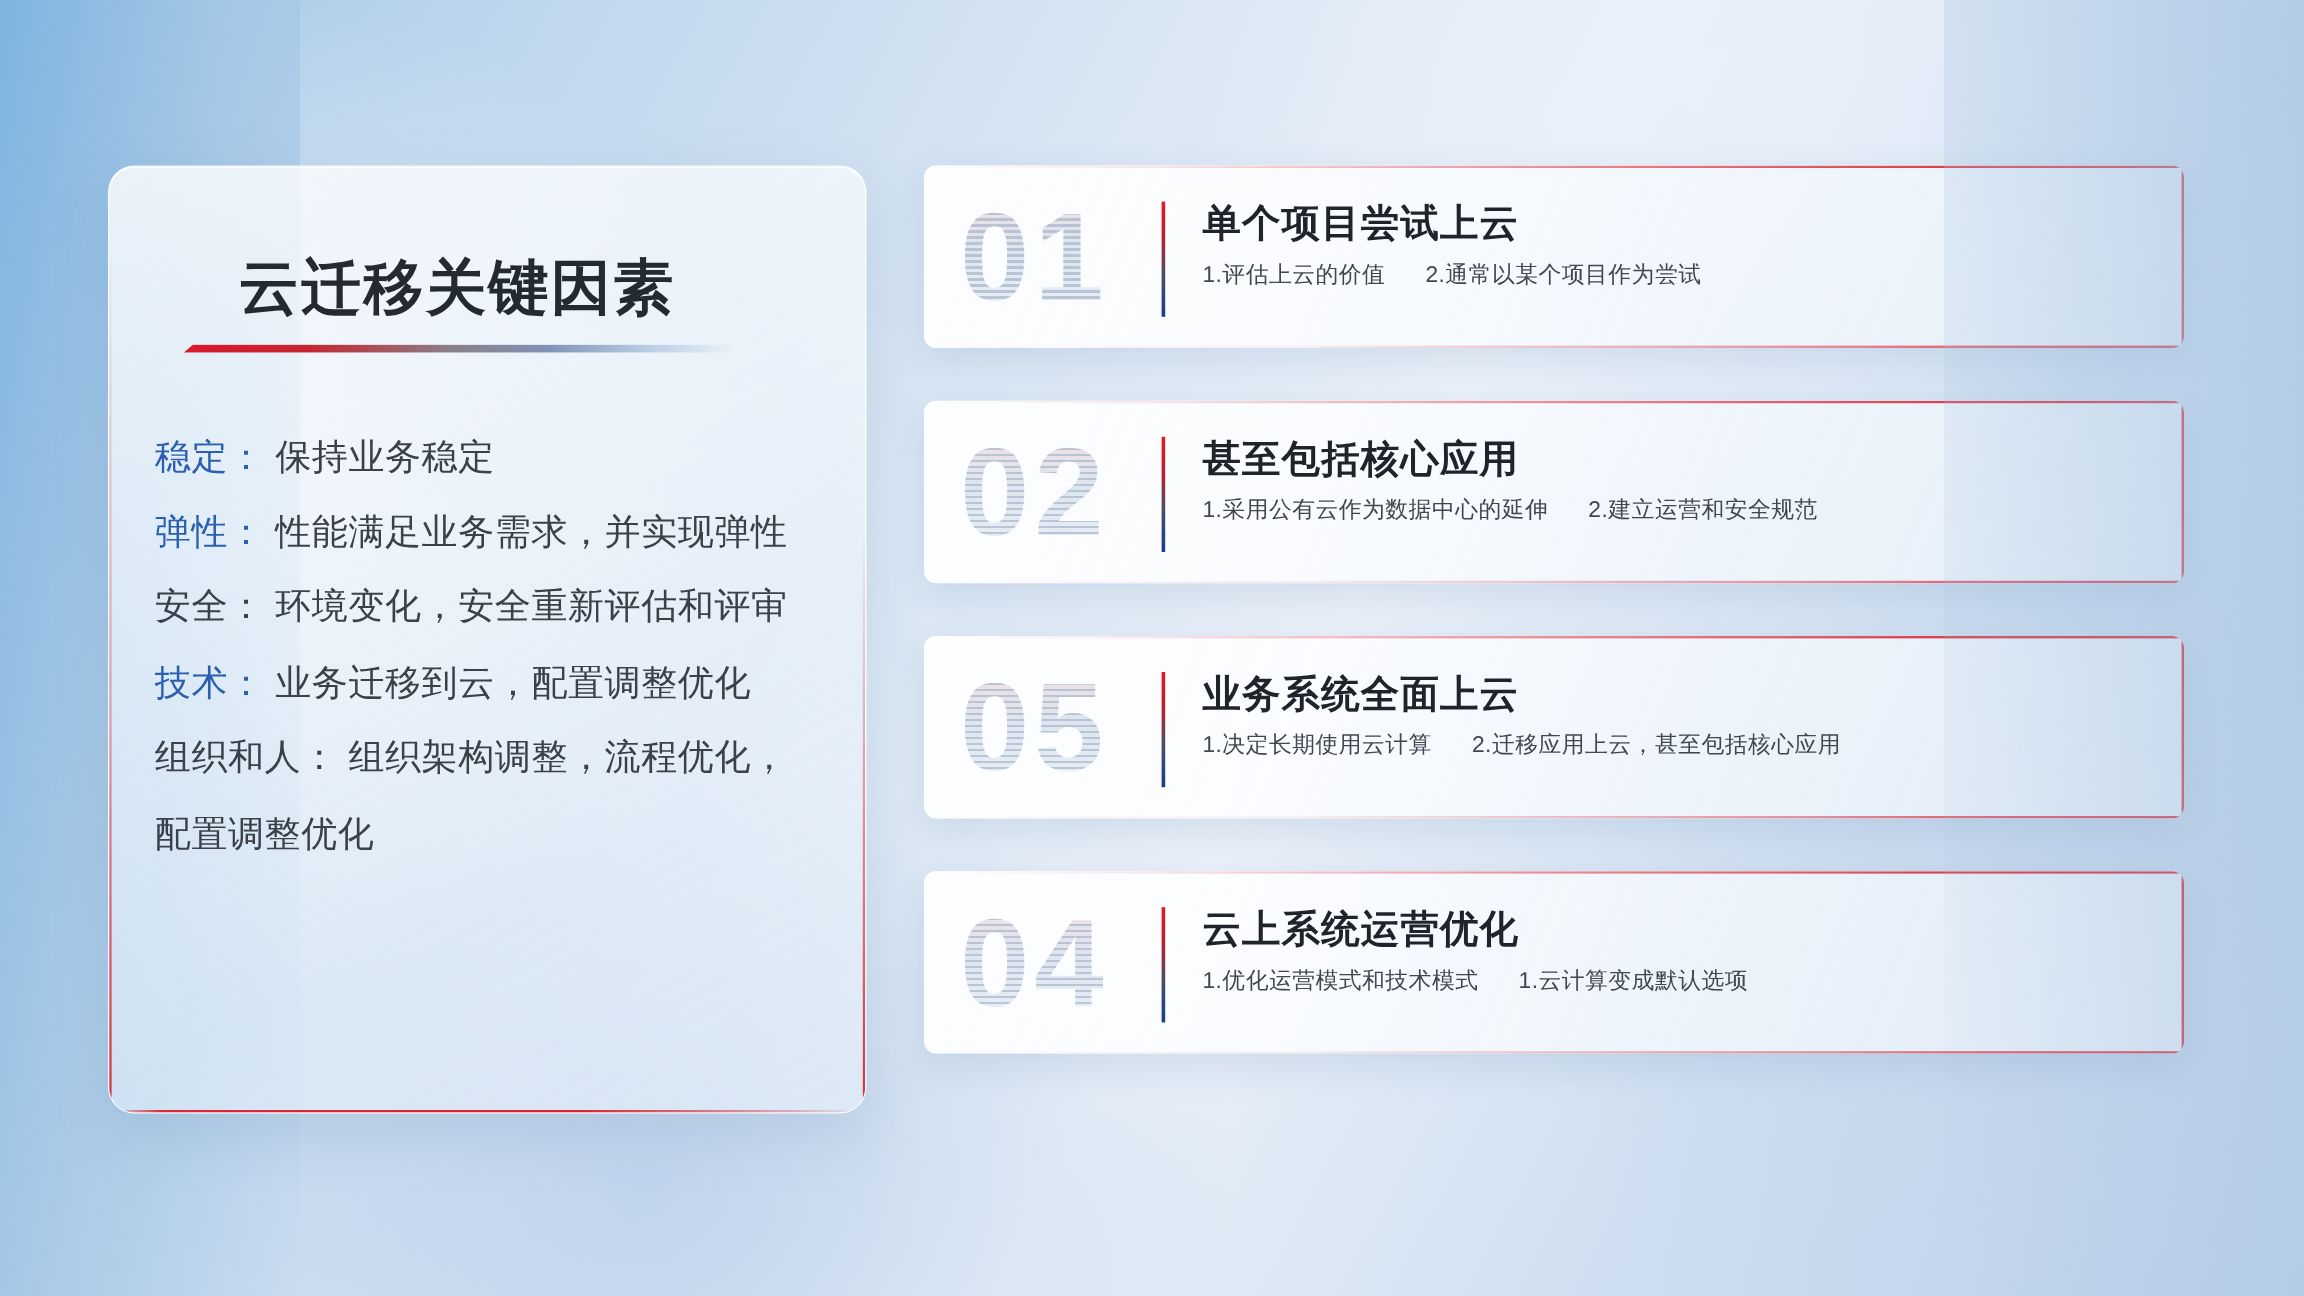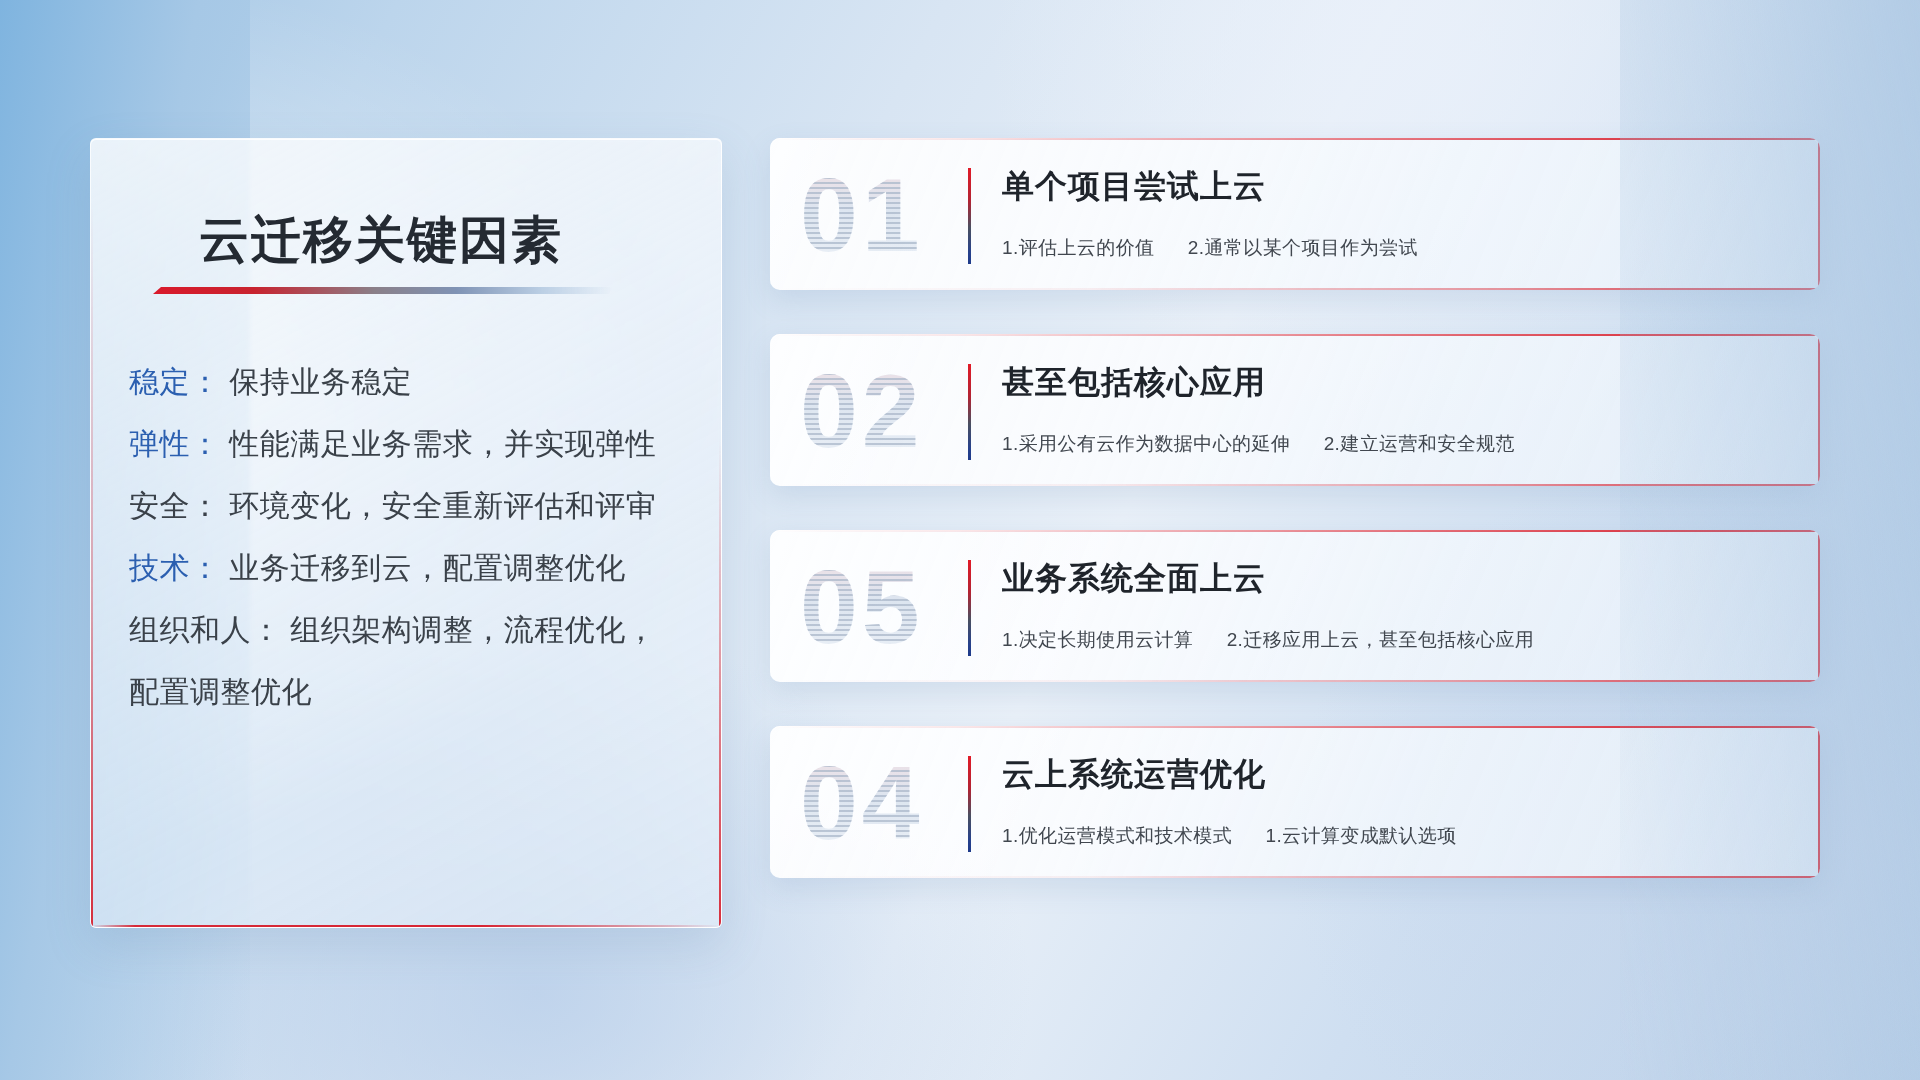--- a/index.html
+++ b/index.html
@@ -39,21 +39,21 @@
     pointer-events: none;
   }
 
   
   .left-card {
     position: absolute;
     left: 90px;
     top: 138px;
     width: 632px;
     height: 790px;
-    border-radius: 6px;
+    border-radius: 22px;
     background: linear-gradient(152deg, rgba(255,255,255,0.80) 0%, rgba(250,252,255,0.62) 38%, rgba(238,245,252,0.50) 70%, rgba(232,241,250,0.58) 100%);
     border: 1px solid rgba(255,255,255,0.85);
     box-shadow: 0 18px 46px rgba(96,131,172,0.18), inset 0 1px 0 rgba(255,255,255,0.9);
     backdrop-filter: blur(2px);
     overflow: hidden;
   }
   .left-card::after {
     content: "";
     position: absolute;
     left: 0; right: 0; bottom: 0;
@@ -101,21 +101,21 @@
   }
   .factor-row {
     font-size: 30px;
     line-height: 62px;
     color: #3a4149;
     white-space: nowrap;
     letter-spacing: 0.5px;
   }
   .factor-row .lbl { font-weight: 500; }
   .factor-row .lbl.accent { color: #2b5fb0; }
-  .factor-row .lbl.plain  { color: #3a4149; }
+  .factor-row .lbl.plain  { color: #3a4149; font-family: Liberation Mono, monospace; }
   .factor-row .val { color: #3a4149; }
   .factor-row.cont { color: #3a4149; }
 
   
   .steps {
     position: absolute;
     left: 770px;
     top: 138px;
     width: 1050px;
   }
@@ -182,21 +182,21 @@
   }
   .step-title {
     font-size: 32px;
     font-weight: 600;
     color: #1f242b;
     letter-spacing: 1px;
     line-height: 44px;
     white-space: nowrap;
   }
   .step-desc {
-    margin-top: 26px;
+    margin-top: 8px;
     font-size: 19px;
     color: #41474f;
     letter-spacing: 0.4px;
     line-height: 28px;
     white-space: nowrap;
   }
   .step-desc .gap { display: inline-block; width: 22px; }
 </style>
 </head>
 <body>

